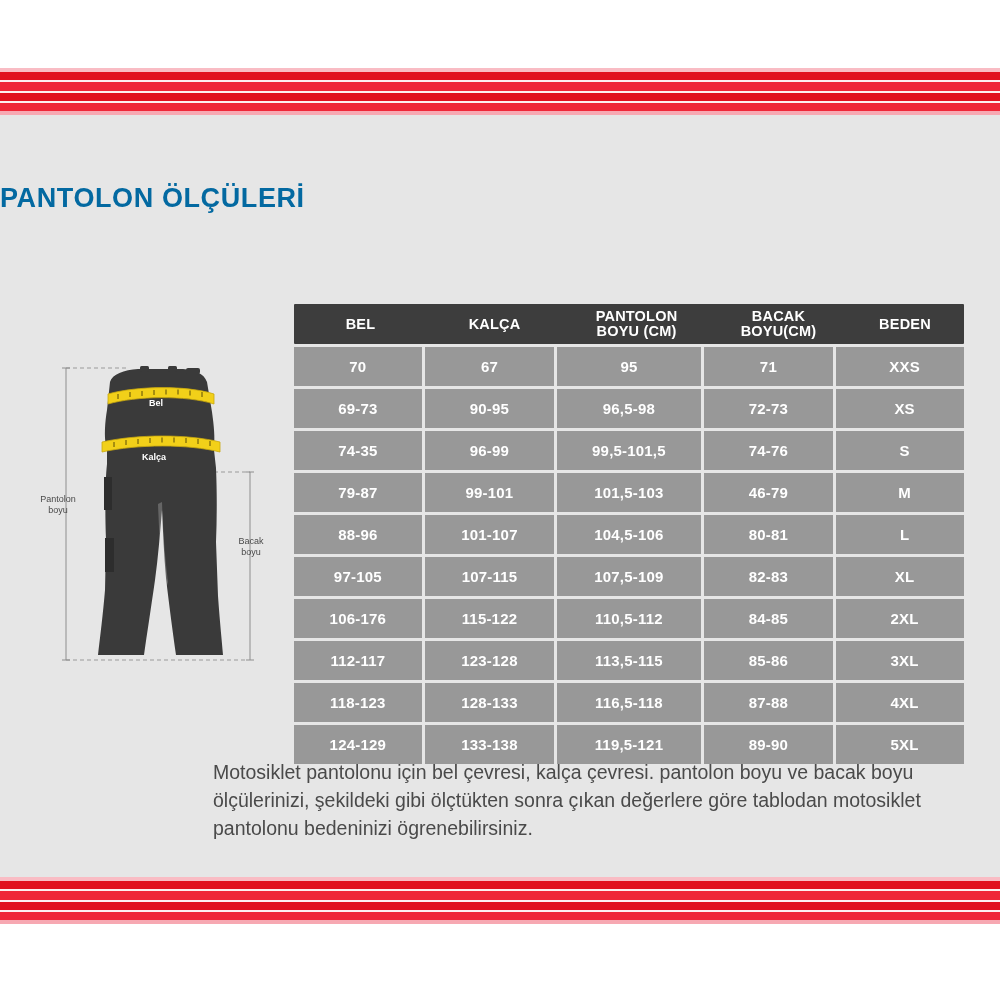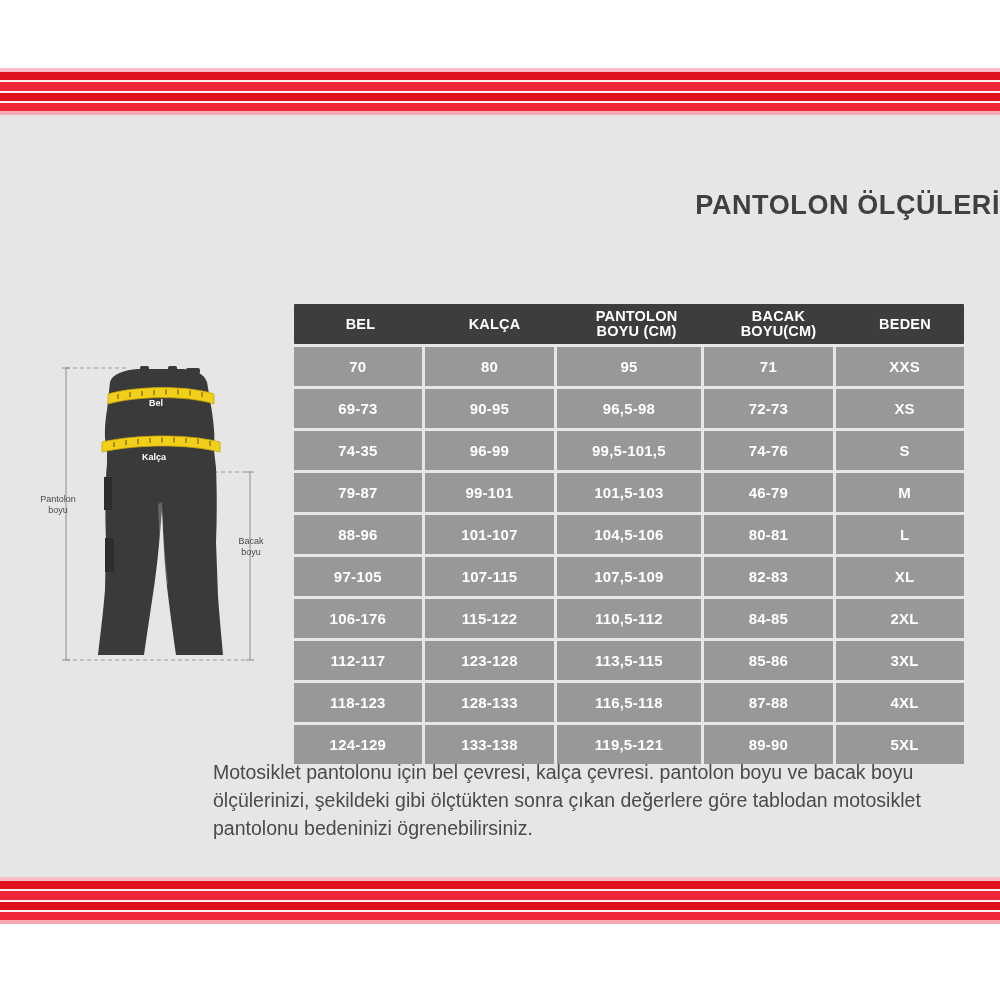--- a/index.html
+++ b/index.html
@@ -47,26 +47,25 @@
     height: 762px;
     background: #e6e6e6;
   }
 
   
   .title {
     position: absolute;
     left: 0;
     top: 183px;
     width: 1000px;
-    text-align: right;
+    text-align: left;
     font-size: 27px;
     font-weight: bold;
     letter-spacing: 0.6px;
-    color: #404040;
-    margin-top: 7px;
+    color: #0369a1;
   }
 
   
   .table-wrap {
     position: absolute;
     left: 294px;
     top: 304px;
     width: 670px;
   }
   .table-head {
@@ -312,21 +311,21 @@
         <div>BOYU(CM)</div>
       </div>
       <div class="th h4">
         <div>BEDEN</div>
       </div>
     </div>
 
     <div class="table-body">
       <div class="trow">
         <div class="tcell c0">70</div>
-        <div class="tcell c1">80</div>
+        <div class="tcell c1">67</div>
         <div class="tcell c2">95</div>
         <div class="tcell c3">71</div>
         <div class="tcell c4">XXS</div>
       </div>
       <div class="trow">
         <div class="tcell c0">69-73</div>
         <div class="tcell c1">90-95</div>
         <div class="tcell c2">96,5-98</div>
         <div class="tcell c3">72-73</div>
         <div class="tcell c4">XS</div>

